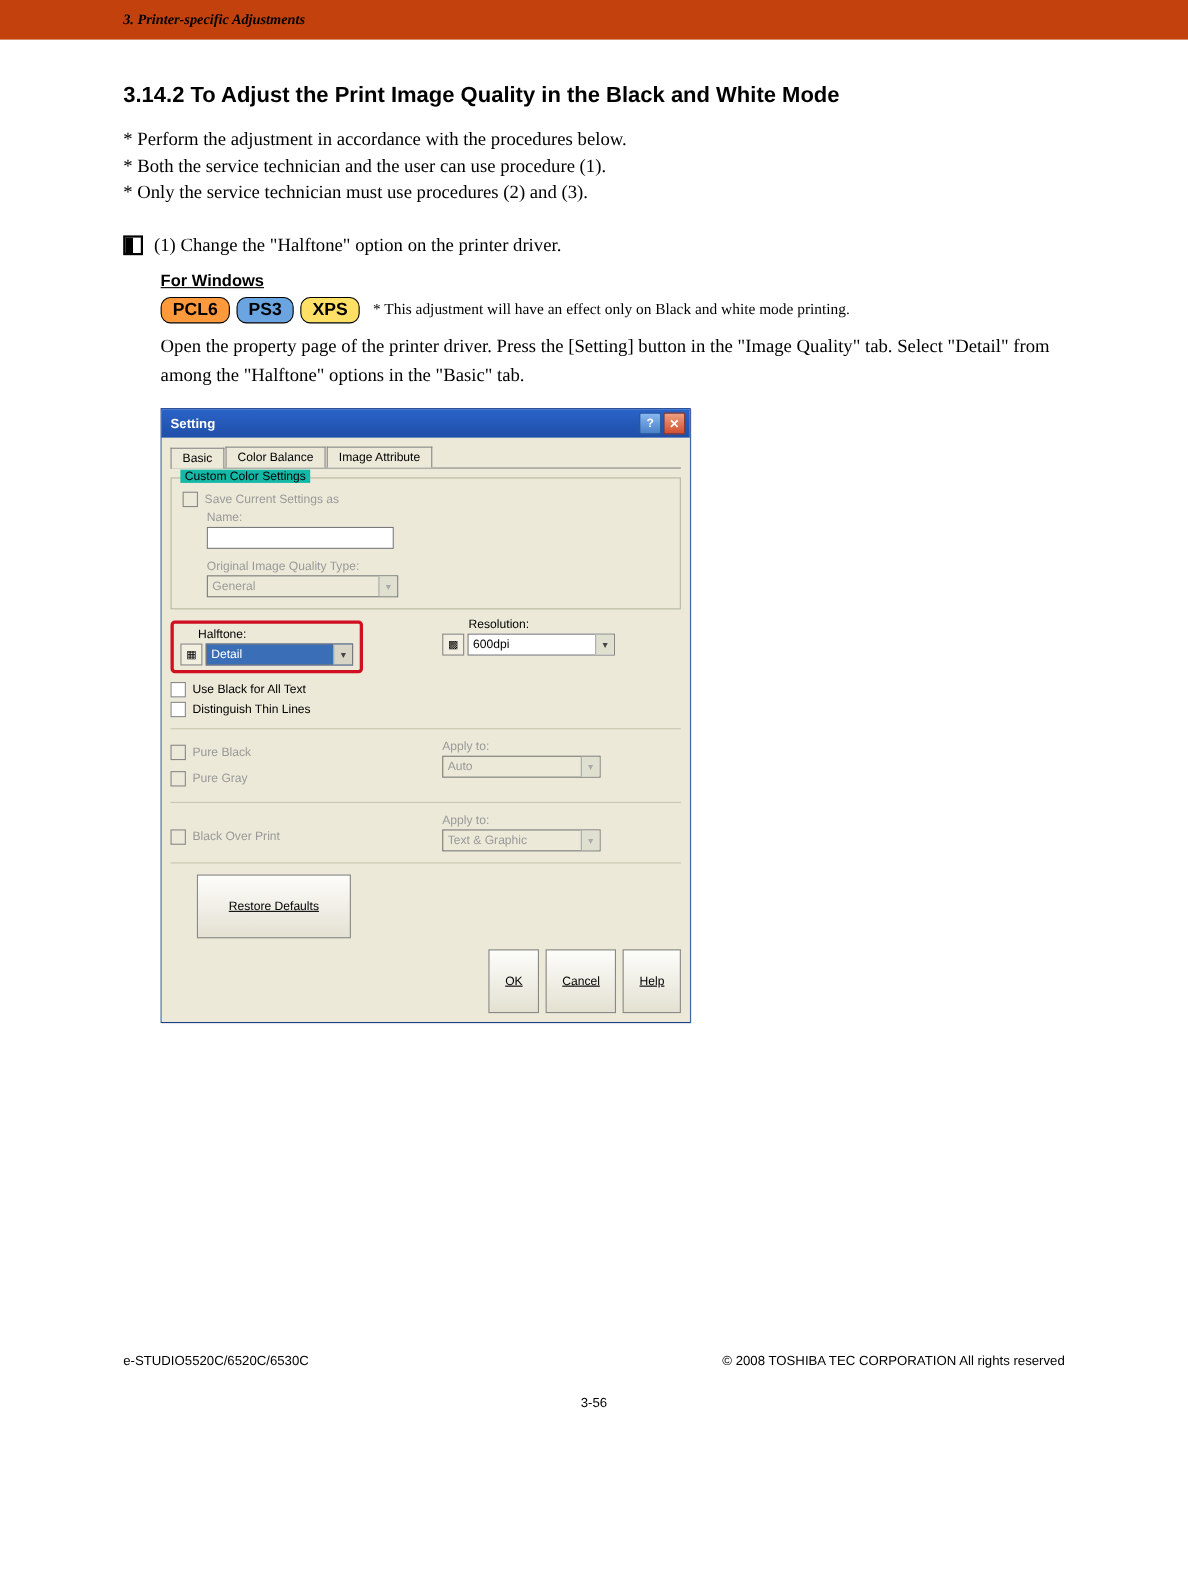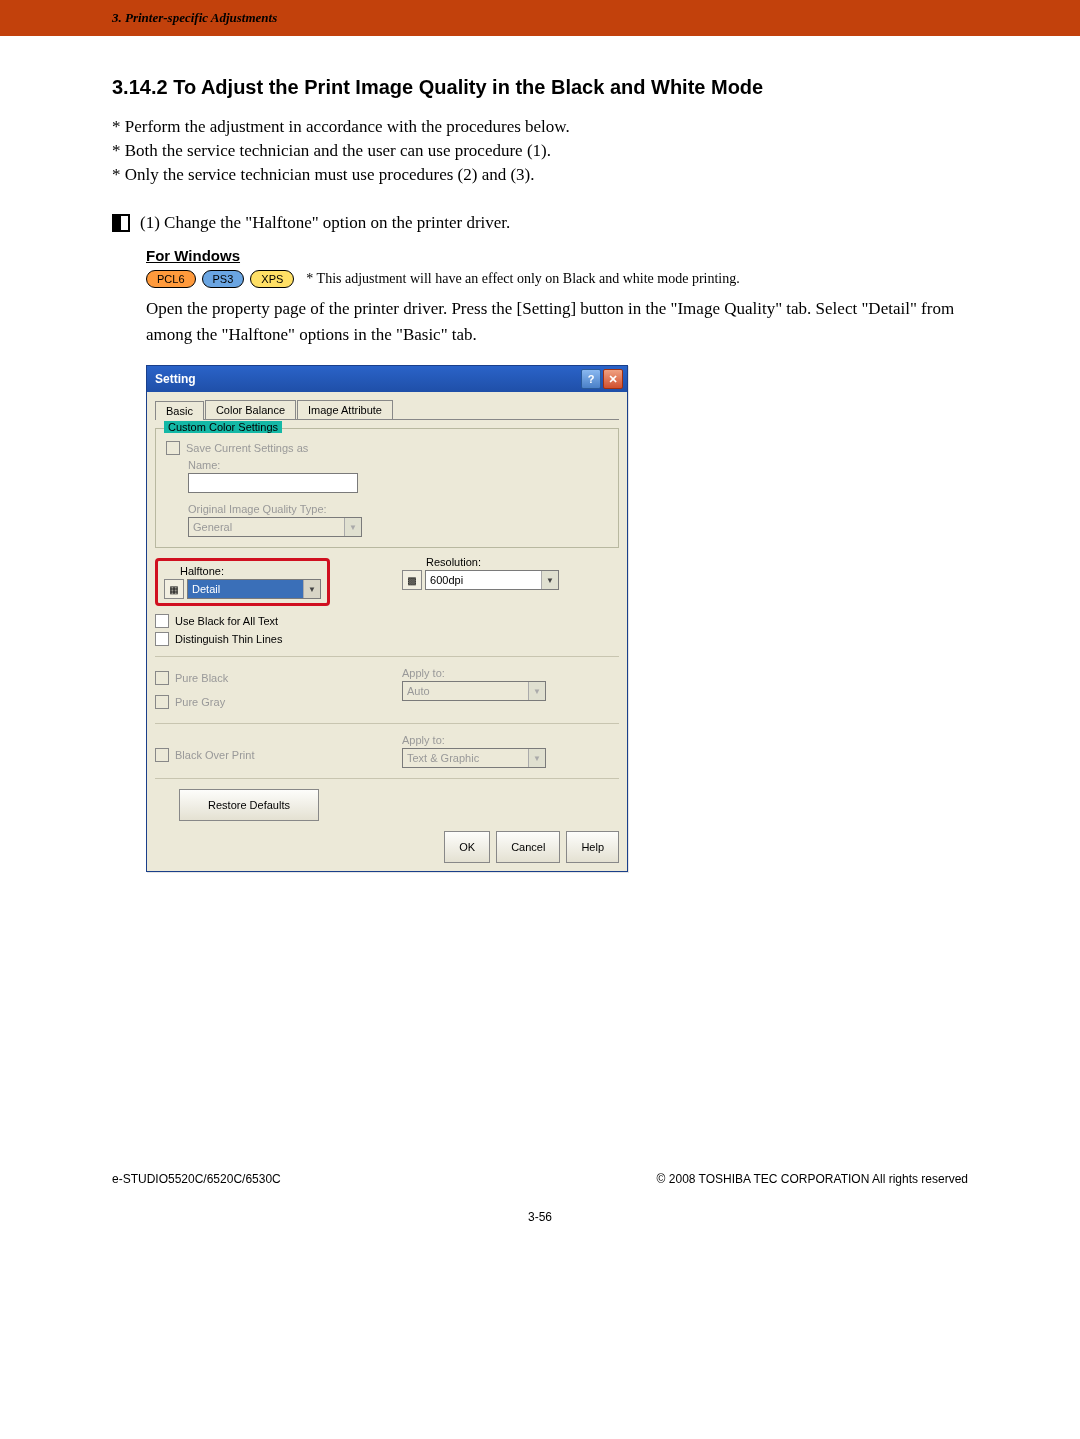--- a/index.html
+++ b/index.html
@@ -63,22 +63,22 @@
     margin-top: 6px;
     display: flex;
     align-items: center;
     gap: 6px;
     flex-wrap: wrap;
   }
   .badge {
     display: inline-block;
     padding: 2px 10px;
     border-radius: 9px;
-    font-size: 11px;
-    font-weight: normal;
+    font-size: 16px;
+    font-weight: bold;
     border: 1.5px solid #000;
   }
   .badge.pcl6 { background: #ff9a3c; }
   .badge.ps3 { background: #6aa5e2; }
   .badge.xps { background: #ffe066; }
   .badge-note {
     font-family: "Times New Roman", serif;
     font-size: 14px;
     margin-left: 6px;
   }
@@ -242,25 +242,26 @@
   }
   .halftone-select .select-arrow { background: #d8d5c6; color:#444; }
   .divider {
     border-top: 1px solid #c8c5b0;
     margin: 10px 0;
   }
   .btn {
     height: 22px;
     border: 1px solid #888;
     background: linear-gradient(to bottom,#fdfdfb,#e4e1d2);
-    padding: 4px 14px;
+    padding: 17px 14px;
     font-size: 11px;
     display: inline-flex;
     align-items: center;
     justify-content: center;
+    text-decoration: underline;
   }
   .bottom-buttons {
     display: flex;
     justify-content: flex-end;
     gap: 6px;
     margin-top: 10px;
   }
   .restore-row {
     margin-top: 10px;
     margin-left: 24px;

